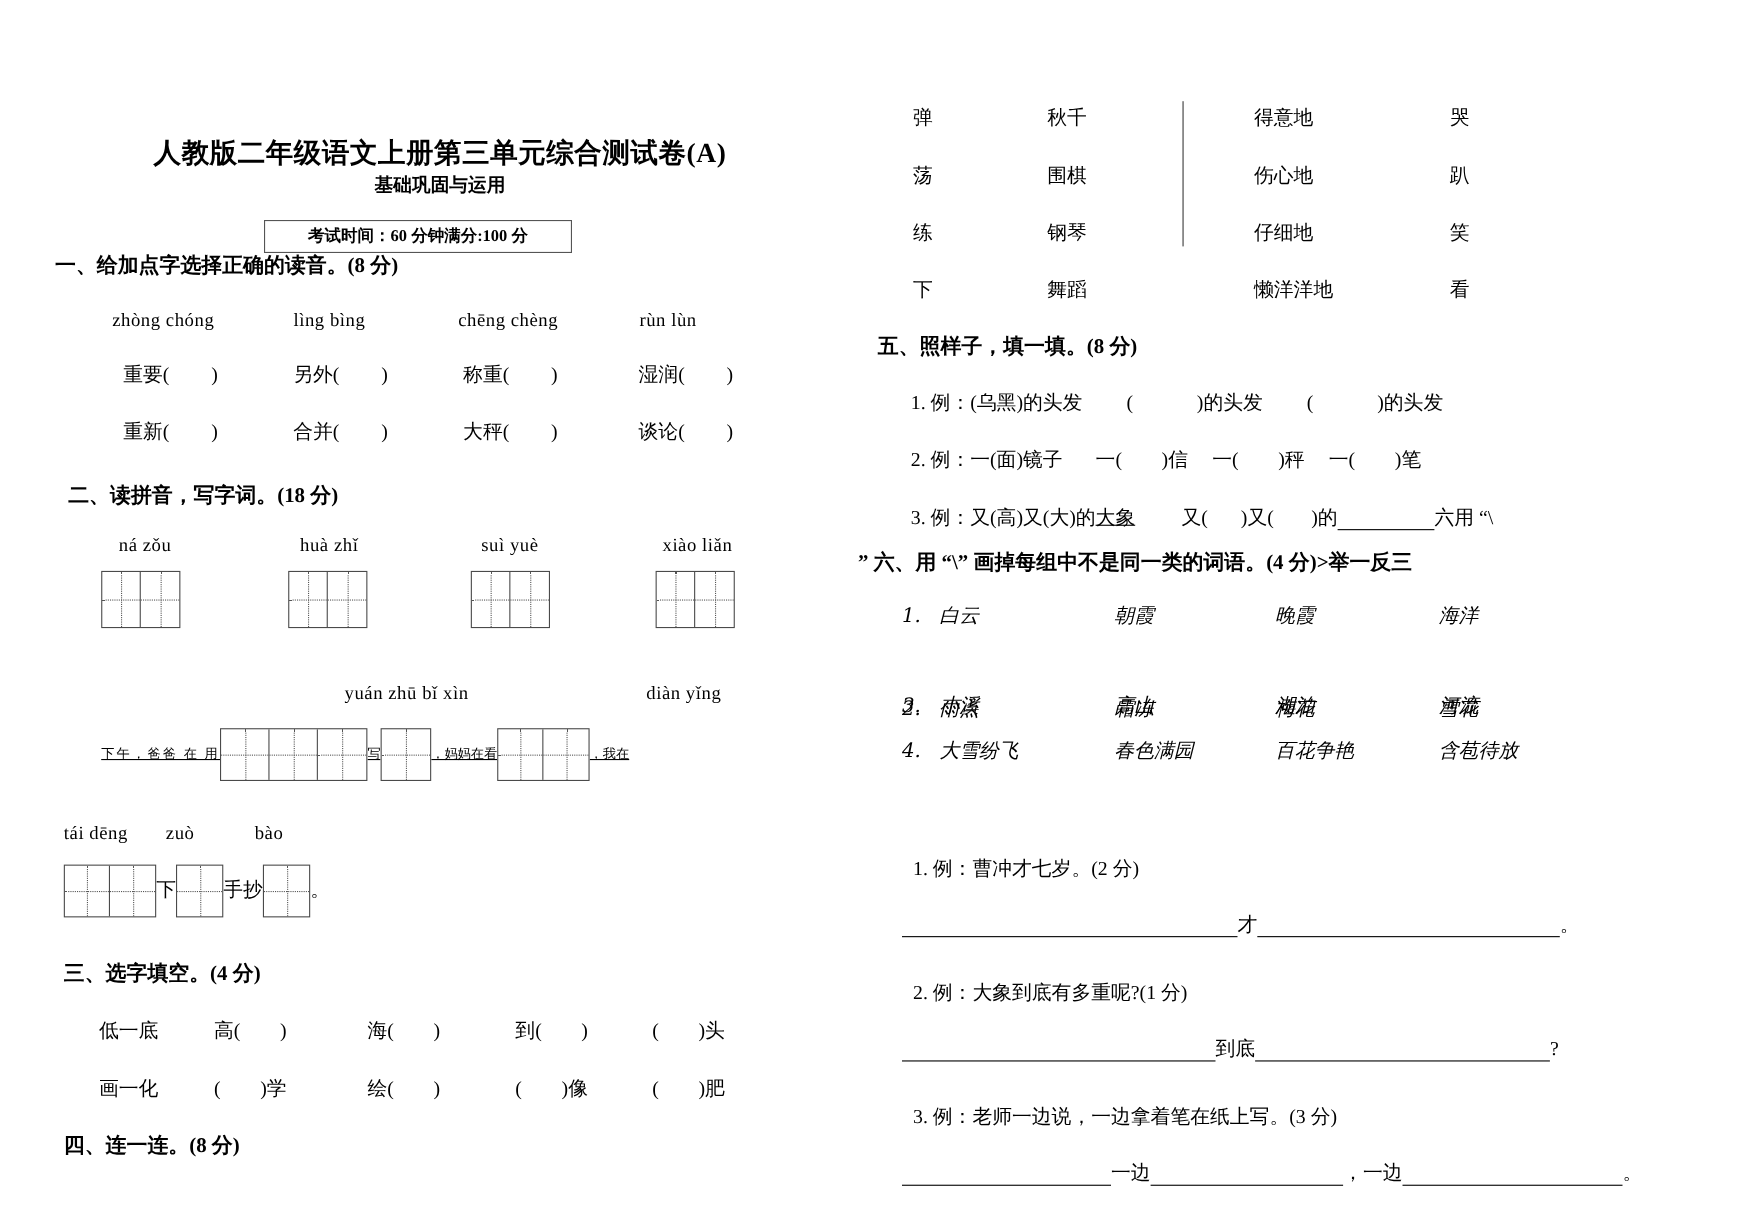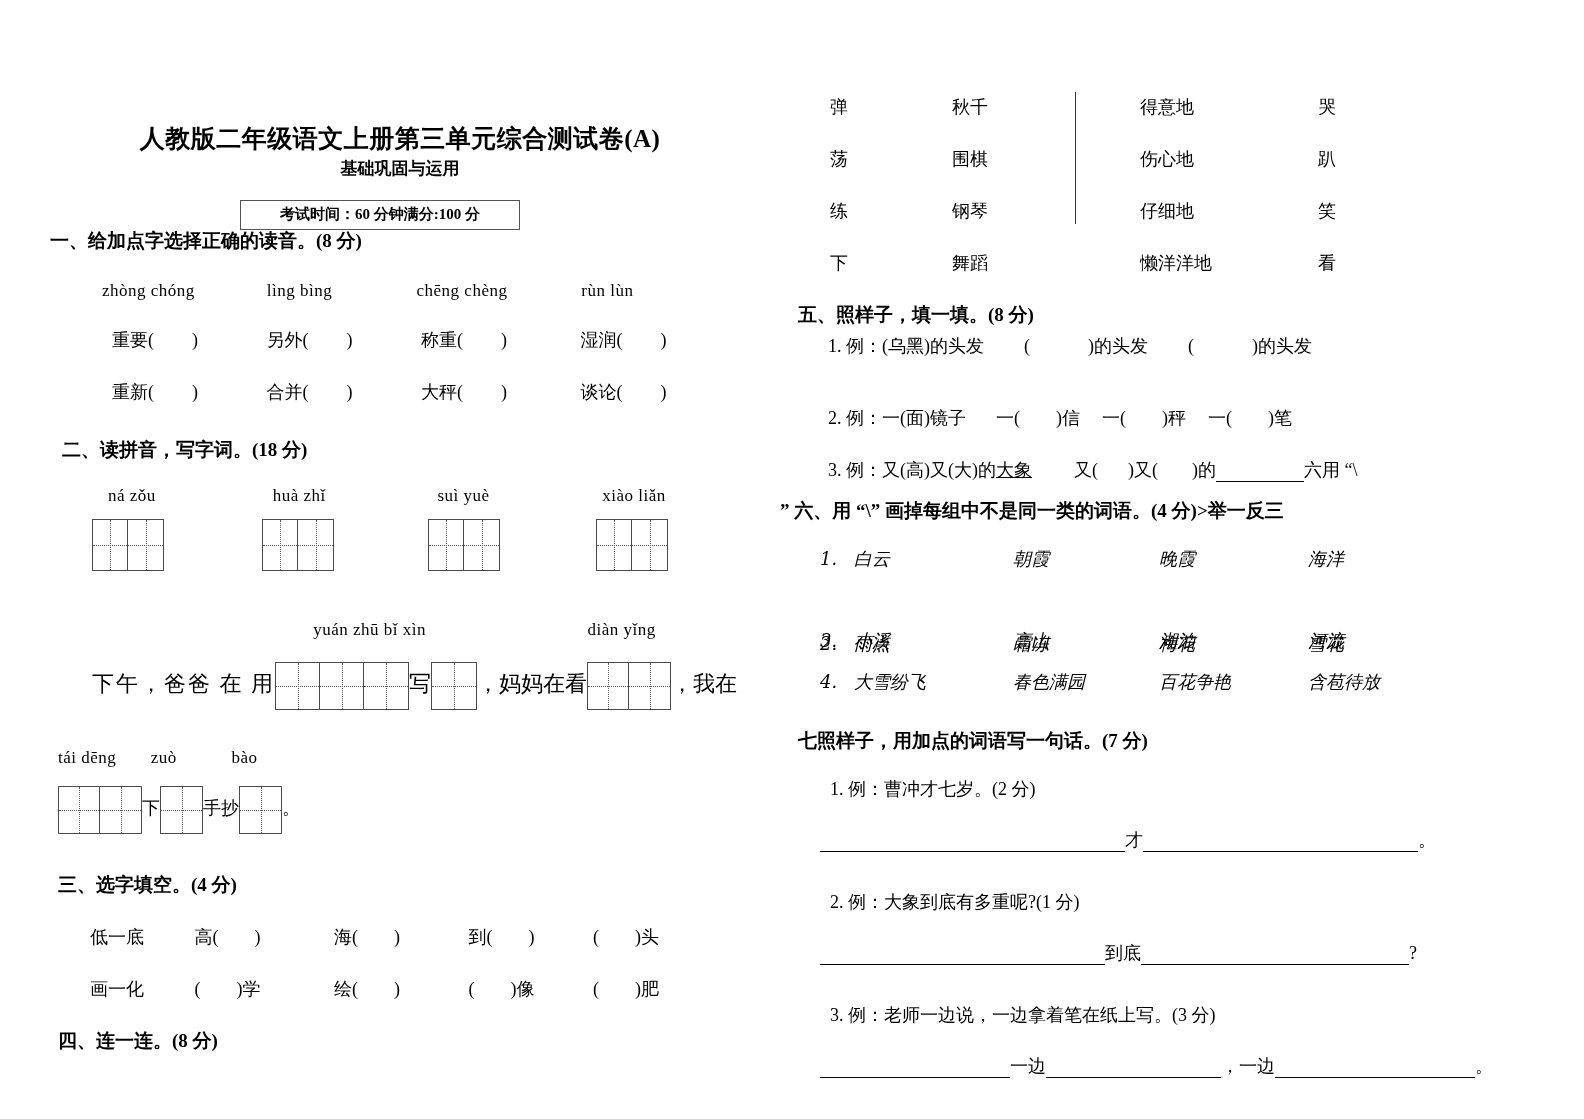--- a/index.html
+++ b/index.html
@@ -212,21 +212,21 @@
         <span class="cell" style="width:35px; height:50px;"></span><span class="cell" style="width:35px; height:50px;"></span>
       </span>
     </div>
 
     <div class="row pinyin" style="left:196px; top:620px;">
       <span class="cellw" style="width:152px;text-align:right;">yuán zhū  bǐ</span>
       <span class="cellw" style="width:180px;">xìn</span>
       <span class="cellw">diàn yǐng</span>
     </div>
 
-    <div class="row" style="left:42px; top:662px; font-size:22px;">
+    <div class="row" style="left:42px; top:662px; font-size:12px;text-decoration:underline;">
       <span style="letter-spacing:2px;">下午，爸爸 在 用</span><span class="tzg"><span class="cell" style="width:44px; height:46px;"></span><span class="cell" style="width:44px; height:46px;"></span><span class="cell" style="width:44px; height:46px;"></span></span><span>写</span><span class="tzg"><span class="cell" style="width:44px; height:46px;"></span></span><span>，妈妈在看</span><span class="tzg"><span class="cell" style="width:41px; height:46px;"></span><span class="cell" style="width:41px; height:46px;"></span></span><span>，我在</span>
     </div>
 
     <div class="row pinyin" style="left:8px; top:748px;">
       <span class="cellw" style="width:88px;">tái dēng</span>
       <span class="cellw" style="width:76px;">zuò</span>
       <span class="cellw">bào</span>
     </div>
 
     <div class="row" style="left:8px; top:786px; font-size:18px;">
@@ -281,21 +281,21 @@
 
     <div class="matchcol" style="left:528px; top:95px;">
       <div style="height:52px;">哭</div>
       <div style="height:52px;">趴</div>
       <div style="height:52px;">笑</div>
       <div style="height:52px;">看</div>
     </div>
 
     <div class="sec-head" style="left:8px; top:302px;">五、照样子，填一填。(8 分)</div>
 
-    <div class="row" style="left:38px; top:334px;">
+    <div class="row" style="left:38px; top:354px;">
       <span>1. 例：</span><span>(乌黑)的头发</span><span style="display:inline-block;width:40px;"></span><span>(</span><span style="display:inline-block;width:58px;"></span><span>)的头发</span><span style="display:inline-block;width:40px;"></span><span>(</span><span style="display:inline-block;width:58px;"></span><span>)的头发</span>
     </div>
 
     <div class="row" style="left:38px; top:406px;">
       <span>2. 例：</span><span>一(面)镜子</span><span style="display:inline-block;width:30px;"></span><span>一(</span><span style="display:inline-block;width:36px;"></span><span>)信</span><span style="display:inline-block;width:22px;"></span><span>一(</span><span style="display:inline-block;width:36px;"></span><span>)秤</span><span style="display:inline-block;width:22px;"></span><span>一(</span><span style="display:inline-block;width:36px;"></span><span>)笔</span>
     </div>
 
     <div class="row" style="left:38px; top:458px;">
       <span>3. 例：</span><span>又(高)又(大)的</span><span style="text-decoration:underline;">大象</span><span style="display:inline-block;width:42px;"></span><span>又(</span><span style="display:inline-block;width:30px;"></span><span>)又(</span><span style="display:inline-block;width:34px;"></span><span>)的</span><span class="blank-line" style="width:88px;"></span><span>六用 “\</span>
     </div>
@@ -324,21 +324,20 @@
       <span class="wcell kaiti">河流</span>
     </div>
     <div class="wordgrid" style="left:30px; top:670px;">
       <span class="wcell kaiti" style="width:30px;">4.</span>
       <span class="wcell kaiti" style="width:155px;">大雪纷飞</span>
       <span class="wcell kaiti" style="width:142px;">春色满园</span>
       <span class="wcell kaiti" style="width:145px;">百花争艳</span>
       <span class="wcell kaiti">含苞待放</span>
     </div>
 
-    <div class="sec-head" style="left:8px; top:728px;">七照样子，用加点的词语写一句话。(7 分)</div>
 
     <div class="row" style="left:40px; top:777px;">
       <span>1. 例：</span><span>曹冲才七岁。(2 分)</span>
     </div>
     <div class="row" style="left:30px; top:828px;">
       <span class="blank-line" style="width:305px;"></span><span>才</span><span class="blank-line" style="width:275px;"></span><span>。</span>
     </div>
 
     <div class="row" style="left:40px; top:890px;">
       <span>2. 例：</span><span>大象到底有多重呢?(1 分)</span>

